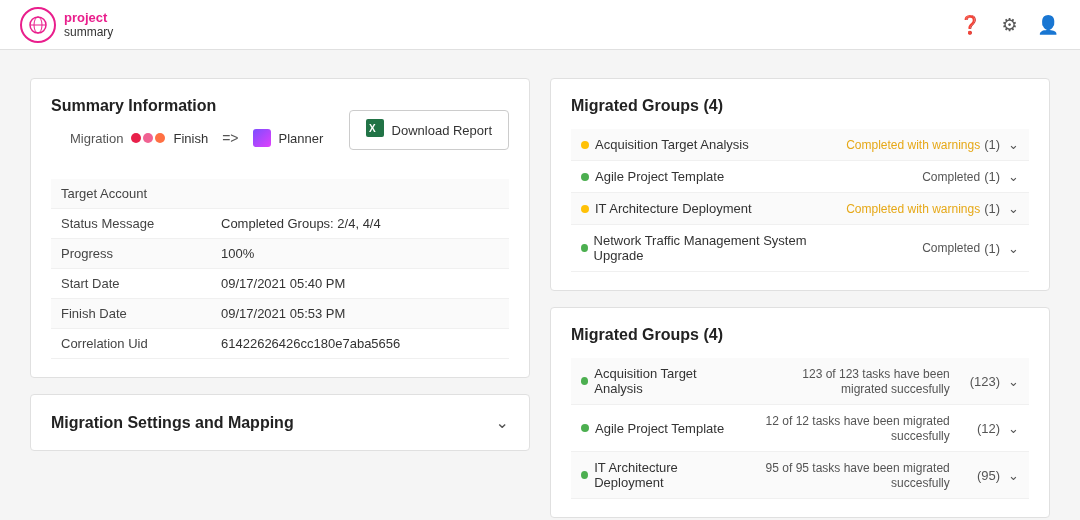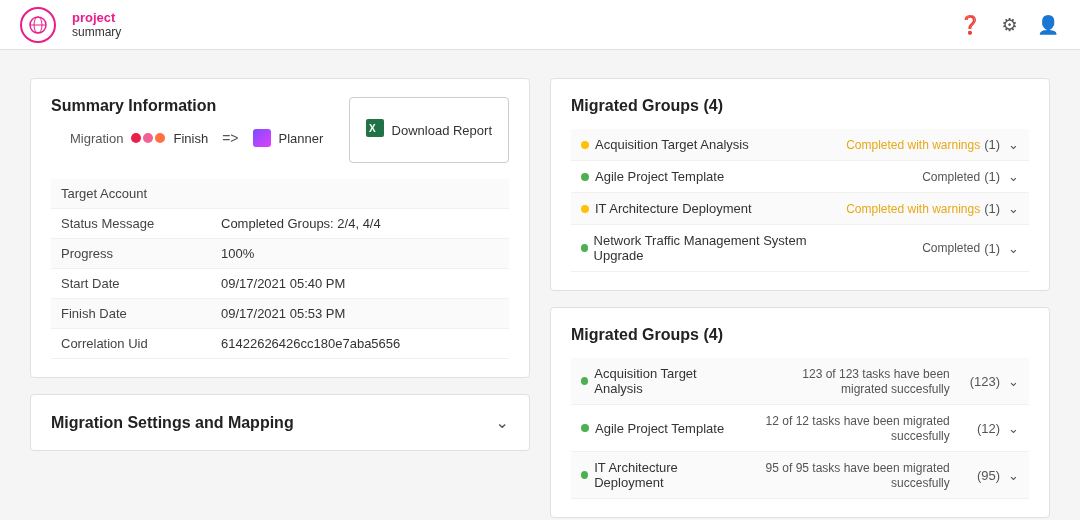--- a/index.html
+++ b/index.html
@@ -15,21 +15,21 @@
       border-bottom: 1px solid #e0e0e0;
       height: 50px;
       display: flex;
       align-items: center;
       justify-content: space-between;
       padding: 0 20px;
     }
     .header-logo {
       display: flex;
       align-items: center;
-      gap: 16px;
+      gap: 8px;
     }
     .logo-circle {
       width: 36px;
       height: 36px;
       border-radius: 50%;
       border: 2px solid #e91e8c;
       display: flex;
       align-items: center;
       justify-content: center;
       font-size: 16px;
@@ -143,20 +143,21 @@
       font-size: 13px;
       color: #333;
       margin-left: auto;
     }
     .download-btn-icon {
       color: #217346;
       font-size: 16px;
     }
     .summary-header {
       display: flex;
+      align-items: center;
       justify-content: space-between;
       margin-bottom: 16px;
     }
     
     .info-table {
       width: 100%;
       border-collapse: collapse;
     }
     .info-table tr {
       border-bottom: 1px solid #f0f0f0;

